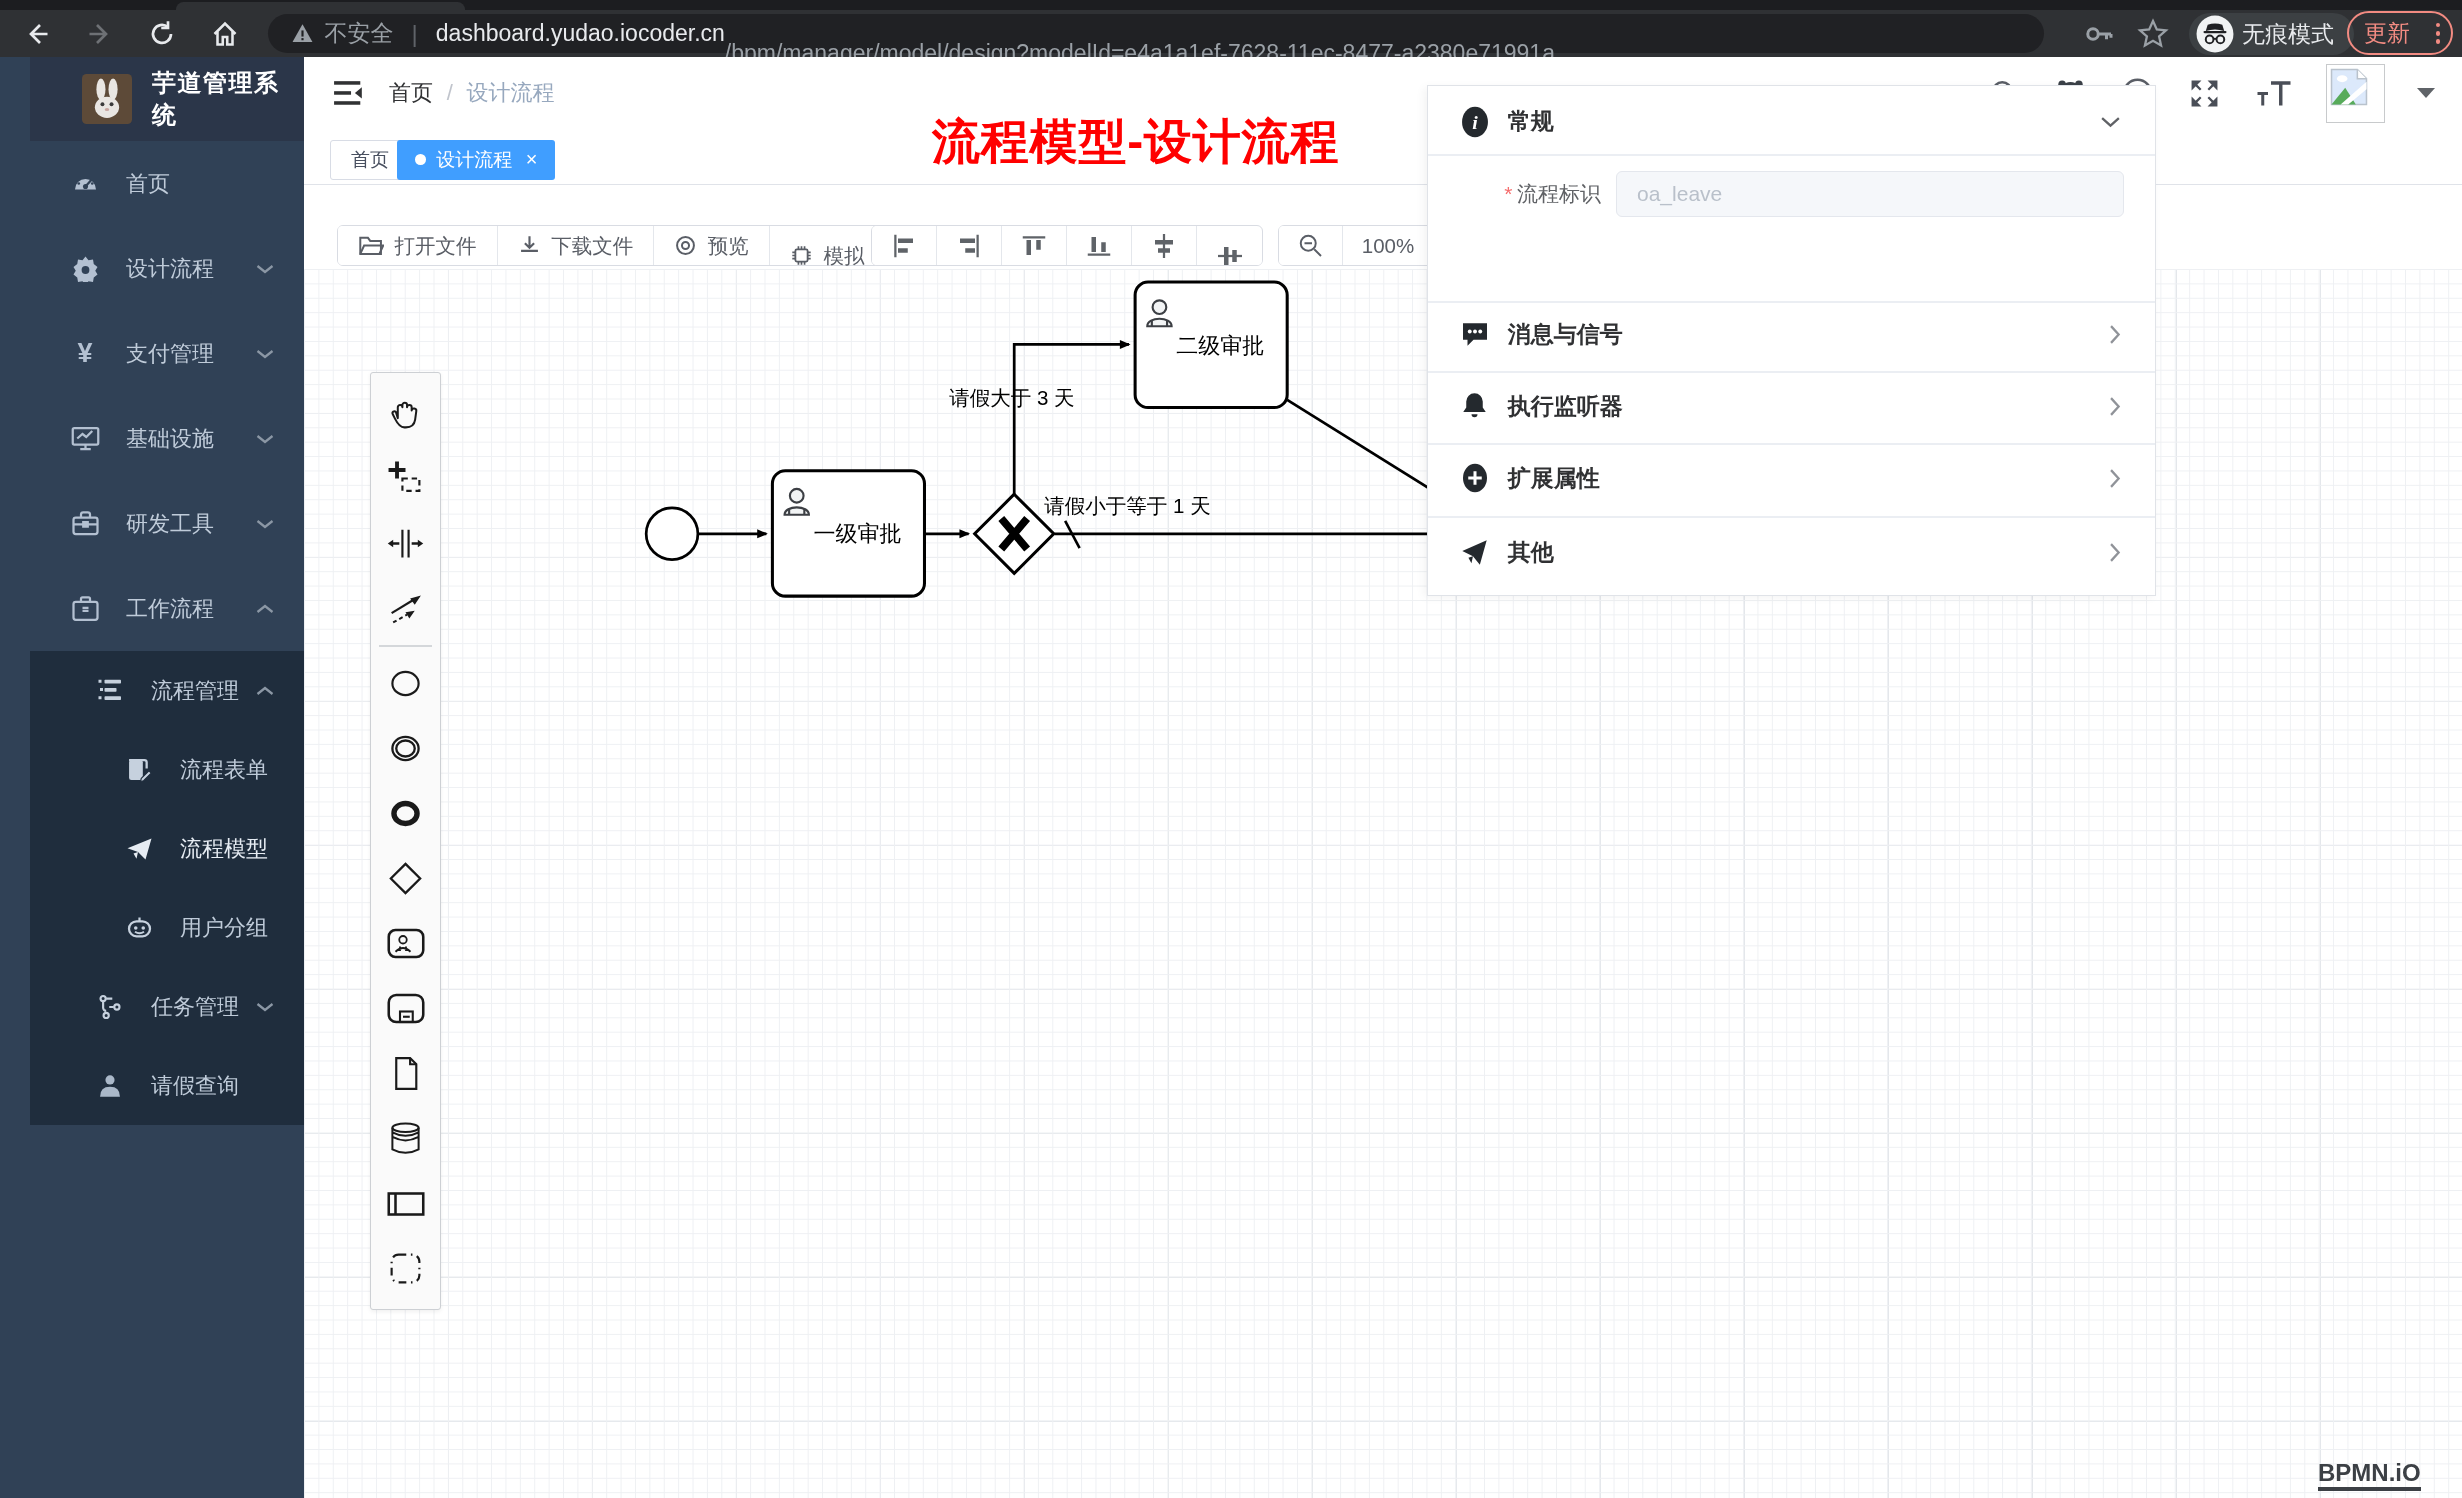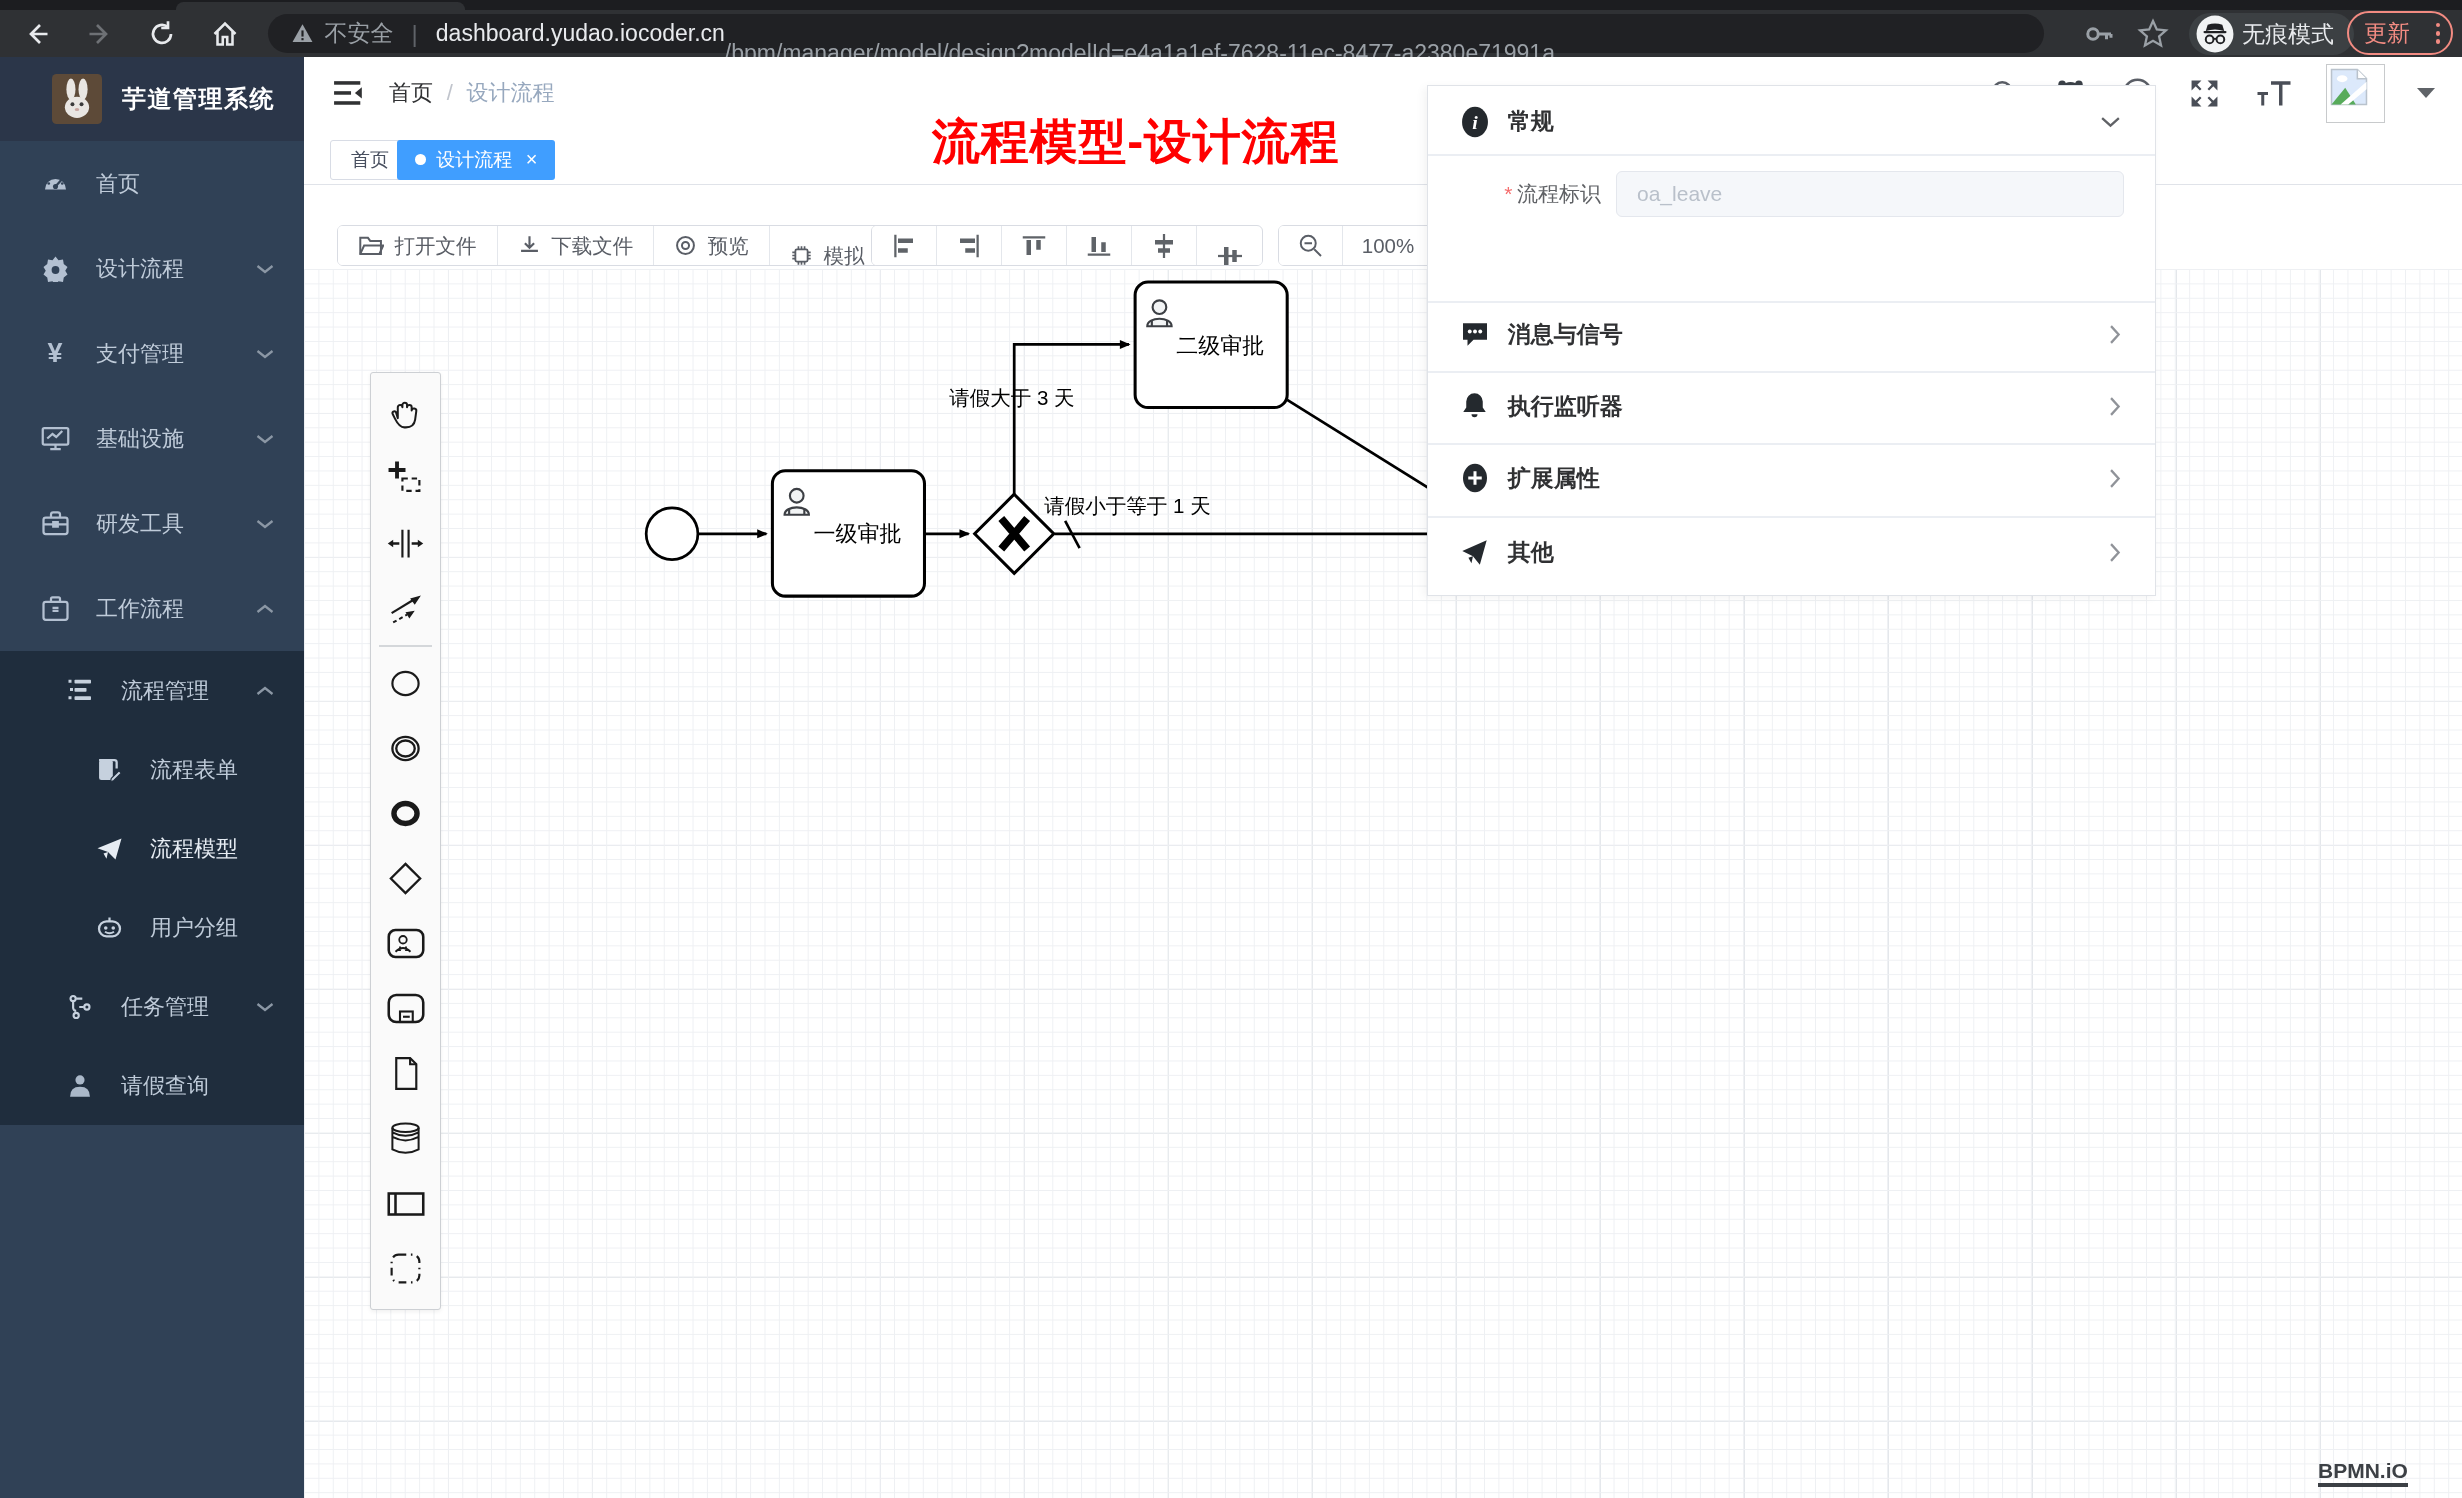--- a/index.html
+++ b/index.html
@@ -14,21 +14,21 @@
   .urlpill { position:absolute; left:268px; top:14.4px; width:1776px; height:39px; background:#202124; border-radius:20px; display:flex; align-items:center; padding:0 23px; font-size:23px; color:#9aa0a6; }
   .urlpill .sep { margin:0 18px; color:#5f6368; font-size:24px; }
   .urlhost { color:#e8eaed; }
   .urlpath { color:#9aa0a6;margin-top:40px; }
   .chip-incog { position:absolute; left:2189px; top:13px; height:42px; border-radius:21px; background:#3c4043; color:#e8eaed; display:flex; align-items:center; padding:0 20px 0 6px; font-size:23px; gap:7px; }
   .chip-update { position:absolute; left:2347px; top:11.4px; width:106px; height:44px; border:2.3px solid #f28b82; border-radius:23px; color:#f28b82; display:flex; align-items:center; justify-content:space-between; padding:0 10.6px 0 15px; font-size:23px; }
   .dots { display:flex; flex-direction:column; gap:3.8px; }
   .dots i { width:4.6px; height:4.6px; border-radius:50%; background:#f28b82; }
 
   
-  .sidebar { position:absolute; left:0; top:57px; width:304px; height:1441px; background:#304156; }
+  .sidebar { position:absolute; left:0; top:57px; width:304px; height:1441px; background:#304156;padding-left:30px; }
   .logo { height:84px; display:flex; align-items:center; padding-left:52px; background:#2b3649; }
   .logo-img { width:50px; height:50px; border-radius:4.6px; overflow:hidden; flex:none; }
   .logo-title { color:#fff; font-size:24px; font-weight:700; margin-left:20px; letter-spacing:1.5px; }
   .mi { position:relative; display:flex; align-items:center; color:#bfcbd9; font-size:22px; cursor:pointer; }
   .mi .ic { width:30px; display:flex; justify-content:center; margin-right:26px; flex:none; }
   .l1 { height:85px; padding-left:40px; }
   .l2 { height:79px; padding-left:65px; }
   .l3 { height:79px; padding-left:94px; }
   .chev { position:absolute; right:29px; }
   .submenu { background:#1f2d3d; }
@@ -88,21 +88,21 @@
   .pchev { position:absolute; right:33px; }
   .pdiv { position:absolute; left:0; width:100%; height:1.5px; background:#ebeef3; }
   .fieldrow { position:absolute; left:0; width:100%; display:flex; align-items:center; }
   .flabel { width:173px; text-align:right; font-size:21px; color:#606266; flex:none; }
   .fstar { color:#f56c6c; margin-right:4.6px; }
   .finput { margin-left:15px; width:508px; height:46px; border-radius:6px; font-size:21px; padding:0 20px; display:flex; align-items:center; border:1.5px solid #dcdfe6; background:#fff; color:#515a6e; }
   .finput input { border:none; outline:none; background:transparent; font-size:21px; width:100%; color:inherit; font-family:inherit; }
   .finput.disabled { background:#f5f7fa; border-color:#e4e7ed; color:#b9c0ca; }
 
   .annotation { position:absolute; left:932px; top:110px; font-size:48px; font-weight:700; color:#ff0000; z-index:9; letter-spacing:0.8px; white-space:nowrap; }
-  .watermark { position:absolute; left:2318px; top:1459px; font-size:21px; font-weight:800; color:#3c4045; border-bottom:4.6px solid #3c4045; padding-bottom:0; z-index:7; letter-spacing:0; }
+  .watermark { position:absolute; left:2318px; top:1459px; font-size:24px; font-weight:800; color:#3c4045; border-bottom:4.6px solid #3c4045; padding-bottom:0; z-index:7; letter-spacing:0; }
 
   svg { display:block; }
 </style>
 </head>
 <body>
 
 <div id="stage">
 
   <div class="browser">
     <div class="tabstrip">

